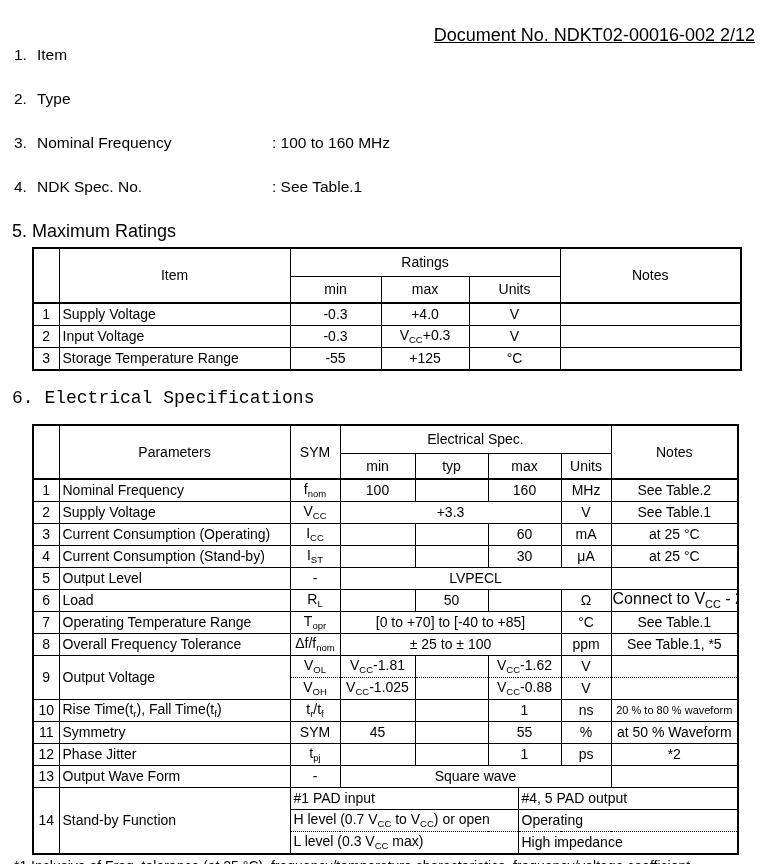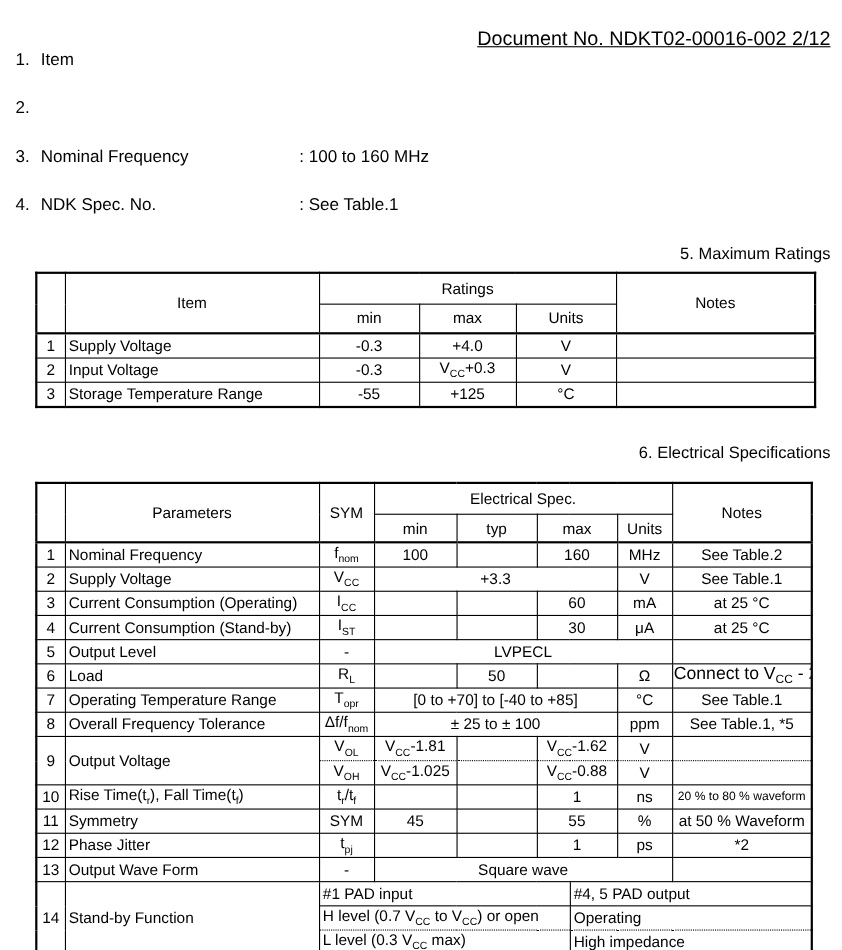--- a/index.html
+++ b/index.html
@@ -9,23 +9,23 @@
     -webkit-font-smoothing:antialiased;
   }
   .page{padding:26px 10px 0 12px;}
   .doc-no{text-align:right;font-size:18px;height:18px;line-height:18px;}
   .doc-no span{text-decoration:underline;}
   .items{margin-top:2px;}
   .item-row{display:flex;font-size:15.5px;height:18px;line-height:18px;margin-bottom:26px;}
   .item-num{width:23px;margin-left:2px;}
   .item-label{width:235px;}
   .item-value{flex:1;}
-  .sec-title{font-size:15px;height:18px;line-height:18px;text-align:right;}
+  .sec-title{font-size:18px;height:18px;line-height:18px;}
   .t5{margin-top:26px;}
-  .t6{margin-top:32px;}
+  .t6{margin-top:18px;font-family:Liberation Mono, monospace;}
   table{border-collapse:collapse;table-layout:fixed;margin-left:20px;border:2px solid #000;}
   .ratings{width:708px;margin-top:7px;}
   .espec{width:705px;margin-top:17px;}
   th,td{border:1px solid #000;font-weight:normal;font-size:14px;padding:0 3px;overflow:hidden;white-space:nowrap;line-height:1.15;}
   th{text-align:center;}
   td.c{text-align:center;}
   td.l{text-align:left;}
   .hb{border-bottom:2px solid #000;}
   .ratings thead tr:first-child th{height:27px;}
   .ratings thead tr+tr th{height:25px;}
@@ -49,20 +49,21 @@
     <span>Document No. NDKT02-00016-002 2/12</span>
   </div>
 
   <div class="items">
     <div class="item-row">
       <span class="item-num">1.</span>
       <span class="item-label">Item</span>
     </div>
     <div class="item-row">
       <span class="item-num">2.</span>
+      <span class="item-label">Type</span>
     </div>
     <div class="item-row">
       <span class="item-num">3.</span>
       <span class="item-label">Nominal Frequency</span>
       <span class="item-value">: 100 to 160 MHz</span>
     </div>
     <div class="item-row">
       <span class="item-num">4.</span>
       <span class="item-label">NDK Spec. No.</span>
       <span class="item-value">: See Table.1</span>

